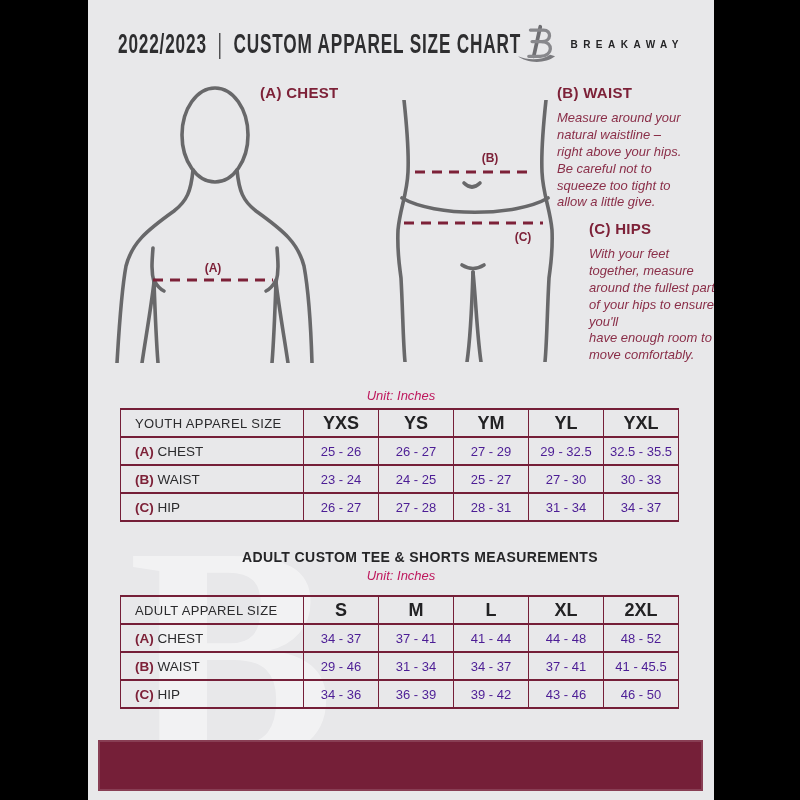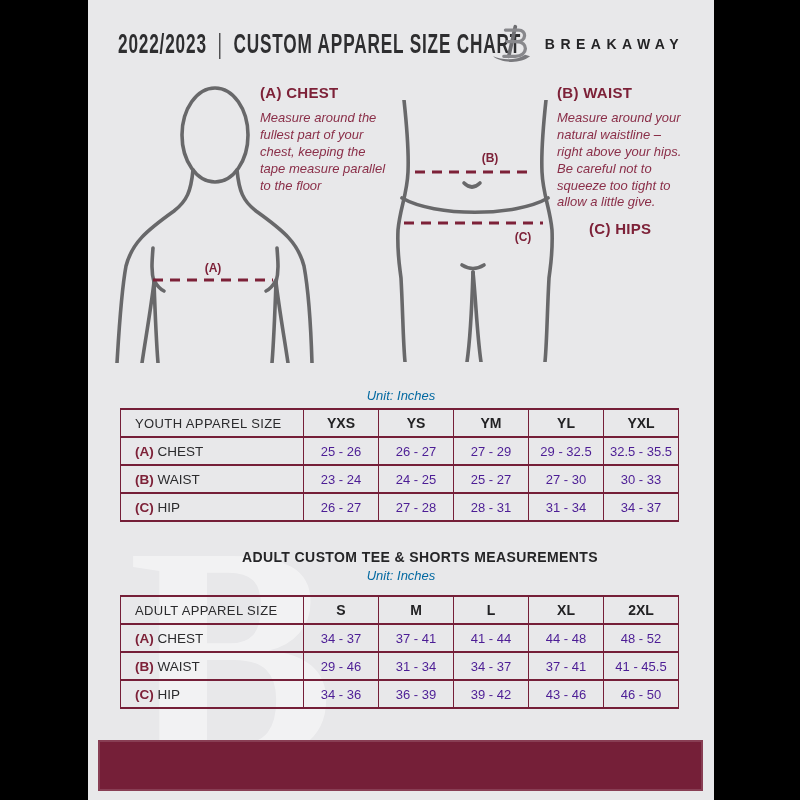--- a/index.html
+++ b/index.html
@@ -16,52 +16,52 @@
   .watermark{position:absolute; left:40px; top:500px; font-family:"Liberation Serif",serif;
     font-weight:700; font-size:310px; line-height:1; color:var(--watermark); user-select:none;}
 
   
   .hdr{position:absolute; left:30px; top:22px; width:566px; height:44px;}
   .hdr-title{position:absolute; left:0; top:10px; display:flex; gap:13px; white-space:nowrap;
     font-weight:700; font-size:21px; letter-spacing:1px; color:var(--ink);
     transform:scale(0.82,1.3); transform-origin:left center;}
   .hdr-title .pipe{font-weight:400; color:#4a4a4c;}
   .brand{position:absolute; right:0; top:0; display:flex; align-items:center; gap:10px; height:44px;}
-  .brand-name{font-size:14px; font-weight:700; letter-spacing:5.5px; color:#242426;}
+  .brand-name{font-size:10px; font-weight:700; letter-spacing:5.5px; color:#242426;}
 
   
   .guide{position:absolute;}
   .guide-a{left:172px; top:84px; width:158px;}
   .guide-b{left:469px; top:84px; width:157px;}
   .guide-c{left:469px; top:220px; width:162px;margin-left:32px;}
   .guide h3{font-size:15px; font-weight:700; color:var(--heading); margin-bottom:9px; letter-spacing:0.3px;}
   .guide p{font-size:13px; font-style:italic; color:var(--desc-text); line-height:1.3; white-space:pre-line;}
 
   .figure{position:absolute;}
   .fig-left{left:20px; top:78px;}
   .fig-right{left:302px; top:100px;}
   .body-line{stroke:var(--figure-gray); stroke-width:3.6; fill:none; stroke-linecap:round;}
   .dash{stroke:var(--heading); stroke-width:3; stroke-dasharray:10 7; fill:none;}
   .marker{font-family:"Liberation Sans",sans-serif; font-size:12px; font-weight:700; fill:var(--heading);}
 
   
   .tbl-title{position:absolute; left:0; width:100%; text-align:center; font-size:14px; font-weight:700;
     color:#252527; letter-spacing:0.4px;}
-  .tbl-unit{position:absolute; left:0; width:100%; text-align:center; font-size:13px; font-style:italic; color:#0369a1;}
+  .tbl-unit{position:absolute; left:0; width:100%; text-align:center; font-size:13px; font-style:italic; color:#be185d;}
   .t-youth-title{top:369px;} .t-youth-unit{top:388px;}
   .t-adult-title{top:549px;margin-left:19px;} .t-adult-unit{top:568px;}
 
   
   table.size-table{position:absolute; left:32px; width:559px; border-collapse:collapse; table-layout:fixed;}
   .youth{top:408px;} .adult{top:588px;margin-top:7px;}
   .size-table th,.size-table td{border:1px solid var(--maroon); border-top-width:2px; border-bottom-width:2px;
     height:28px; background:transparent; vertical-align:middle;}
   .size-table th:first-child,.size-table td:first-child{width:183px;}
   .label-head{text-align:left; padding-left:14px; font-weight:400; font-size:13px; letter-spacing:0.4px; color:#2b2b2d;}
-  .size-head{text-align:center; font-weight:700; font-size:14px; color:#222224;}
+  .size-head{text-align:center; font-weight:700; font-size:18px; color:#222224;}
   .row-label{text-align:left; padding-left:14px; font-size:13.5px; color:#2b2b2d;}
   .row-label .prefix{color:var(--heading); font-weight:700;}
   .val{text-align:center; font-size:13px; color:#4c1d95;}
 
   
   .footer-bar{position:absolute; left:10px; top:740px; width:605px; height:51px;
     background:var(--maroon); box-shadow:inset 0 0 0 2px rgba(255,255,255,0.14);}
 </style>
 </head>
 <body>
@@ -112,37 +112,39 @@
     <path class="body-line" d="M 83 172 C 82 202 81 234 77 262"></path>
     <path class="body-line" d="M 83 172 C 86 202 87 234 91 262"></path>
     <line class="dash" x1="25" y1="72" x2="143" y2="72"></line>
     <text class="marker" x="100" y="62" text-anchor="middle">(B)</text>
     <line class="dash" x1="14" y1="123" x2="153" y2="123"></line>
     <text class="marker" x="133" y="141" text-anchor="middle">(C)</text>
   </svg>
 
   <div class="guide guide-a">
     <h3>(A) CHEST</h3>
-    <p>Measure around the
-fullest part of your
-chest, keeping the
-tape measure parallel
-to the floor</p>
   </div>
   <div class="guide guide-b">
     <h3>(B) WAIST</h3>
     <p>Measure around your
 natural waistline –
 right above your hips.
 Be careful not to
 squeeze too tight to
 allow a little give.</p>
   </div>
   <div class="guide guide-c">
     <h3>(C) HIPS</h3>
+    <p>With your feet
+together, measure
+around the fullest part
+of your hips to ensure
+you'll
+have enough room to
+move comfortably.</p>
   </div>
 
   <div class="tbl-unit t-youth-unit">Unit: Inches</div>
   <table class="size-table youth">
       <thead>
         <tr>
           <th class="label-head">YOUTH APPAREL SIZE</th>
           <th class="size-head">YXS</th>
           <th class="size-head">YS</th>
           <th class="size-head">YM</th>

